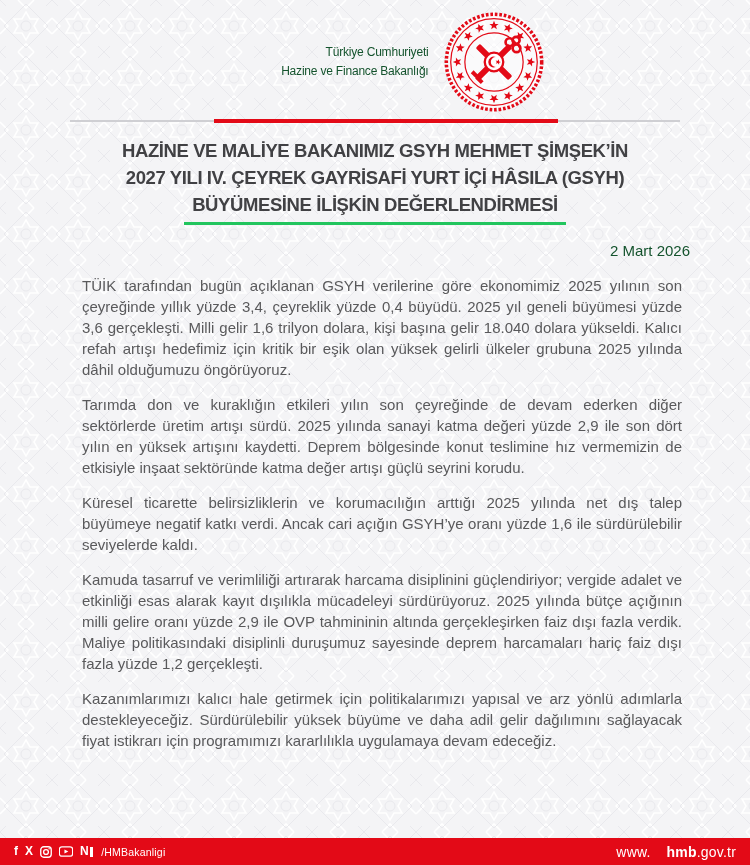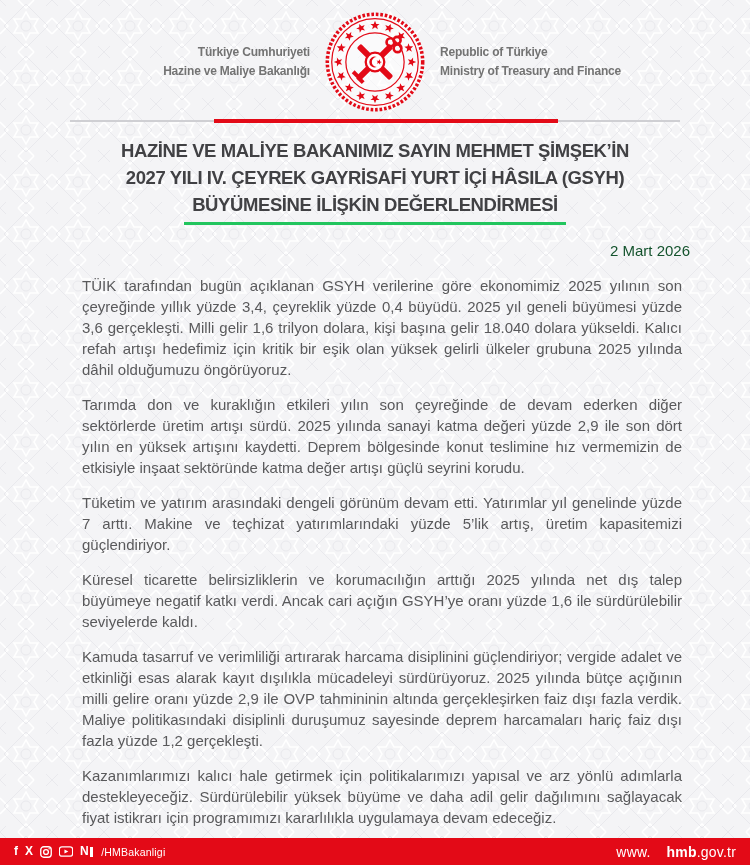--- a/index.html
+++ b/index.html
@@ -6,21 +6,21 @@
   .page{
     position:relative;width:750px;height:865px;overflow:hidden;
     font-family:"Liberation Sans",sans-serif;
     -webkit-font-smoothing:antialiased;
   }
   .bg-pattern{position:absolute;inset:0;z-index:0;}
   .content{position:absolute;inset:0;z-index:1;display:flex;flex-direction:column;}
 
   
   .header{height:120px;display:flex;align-items:center;justify-content:center;gap:12px;padding-top:4px;box-sizing:border-box;}
-  .org-block{font-size:12px;line-height:19px;color:#737373;font-weight:700;letter-spacing:-0.2px;}
+  .org-block{font-size:12px;line-height:19px;color:#14532d;font-weight:400;letter-spacing:-0.2px;}
   .org-left{text-align:right;width:225px;}
   .org-right{text-align:left;width:225px;}
   .emblem{flex:0 0 auto;}
 
   
   .divider{position:relative;height:2px;margin:0 70px;background:#cfcfd3;}
   .divider .red-seg{position:absolute;left:144px;top:-1px;width:344px;height:4px;background:#E30A17;}
 
   
   .title{margin-top:15px;text-align:center;font-weight:700;color:#414144;
@@ -67,21 +67,21 @@
       </pattern>
     </defs>
     <rect width="750" height="865" fill="url(#geo)"></rect>
   </svg>
 
   <div class="content">
 
     <div class="header">
       <div class="org-block org-left">
         <div>Türkiye Cumhuriyeti</div>
-        <div>Hazine ve Maliye Bakanlığı</div>
+        <div>Hazine ve Finance Bakanlığı</div>
       </div>
 
       <svg class="emblem" viewBox="-60 -60 120 120" width="106" height="106" aria-hidden="true">
         <defs>
           <path id="st" d="M0,-5.2 L1.5,-1.6 5.2,-1.6 2.3,0.7 3.2,4.3 0,2.1 -3.2,4.3 -2.3,0.7 -5.2,-1.6 -1.5,-1.6 Z"></path>
         </defs>
         <circle r="54" fill="#ffffff" fill-opacity="0.55" stroke="#E30A17" stroke-width="4" stroke-dasharray="3 2.1"></circle>
         <circle r="49" fill="none" stroke="#E30A17" stroke-width="1.4"></circle>
         <g fill="#E30A17">
           <use href="#st" transform="rotate(0) translate(0,-41.5)"></use>
@@ -111,42 +111,37 @@
           <rect x="-26" y="12" width="9" height="4.5" transform="rotate(45 -21.5 14.2)"></rect>
           <rect x="-21" y="18" width="9" height="4.5" transform="rotate(45 -16.5 20.2)"></rect>
         </g>
         <circle r="10.5" fill="#ffffff" stroke="#E30A17" stroke-width="2.6"></circle>
         <g fill="#E30A17">
           <path d="M2.0,-5.6 A6.1,6.1 0 1 0 2.0,5.6 A5,5 0 1 1 2.0,-5.6 Z"></path>
           <use href="#st" transform="translate(4.6,0) scale(0.6) rotate(15)"></use>
         </g>
       </svg>
 
-      <div class="org-block org-right">
-        <div>Republic of Türkiye</div>
-        <div>Ministry of Treasury and Finance</div>
-      </div>
     </div>
 
     <div class="divider">
       <div class="red-seg"></div>
     </div>
 
     <div class="title">
-      <div>HAZİNE VE MALİYE BAKANIMIZ SAYIN MEHMET ŞİMŞEK’İN</div>
+      <div>HAZİNE VE MALİYE BAKANIMIZ GSYH MEHMET ŞİMŞEK’İN</div>
       <div>2027 YILI IV. ÇEYREK GAYRİSAFİ YURT İÇİ HÂSILA (GSYH)</div>
       <div><span class="underlined">BÜYÜMESİNE İLİŞKİN DEĞERLENDİRMESİ</span></div>
     </div>
 
     <div class="date">2 Mart 2026</div>
 
     <div class="body-text">
       <p>TÜİK tarafından bugün açıklanan GSYH verilerine göre ekonomimiz 2025 yılının son çeyreğinde yıllık yüzde 3,4, çeyreklik yüzde 0,4 büyüdü. 2025 yıl geneli büyümesi yüzde 3,6 gerçekleşti. Milli gelir 1,6 trilyon dolara, kişi başına gelir 18.040 dolara yükseldi. Kalıcı refah artışı hedefimiz için kritik bir eşik olan yüksek gelirli ülkeler grubuna 2025 yılında dâhil olduğumuzu öngörüyoruz.</p>
       <p>Tarımda don ve kuraklığın etkileri yılın son çeyreğinde de devam ederken diğer sektörlerde üretim artışı sürdü. 2025 yılında sanayi katma değeri yüzde 2,9 ile son dört yılın en yüksek artışını kaydetti. Deprem bölgesinde konut teslimine hız vermemizin de etkisiyle inşaat sektöründe katma değer artışı güçlü seyrini korudu.</p>
-      <p>Tüketim ve yatırım arasındaki dengeli görünüm devam etti. Yatırımlar yıl genelinde yüzde 7 arttı. Makine ve teçhizat yatırımlarındaki yüzde 5’lik artış, üretim kapasitemizi güçlendiriyor.</p>
       <p>Küresel ticarette belirsizliklerin ve korumacılığın arttığı 2025 yılında net dış talep büyümeye negatif katkı verdi. Ancak cari açığın GSYH’ye oranı yüzde 1,6 ile sürdürülebilir seviyelerde kaldı.</p>
       <p>Kamuda tasarruf ve verimliliği artırarak harcama disiplinini güçlendiriyor; vergide adalet ve etkinliği esas alarak kayıt dışılıkla mücadeleyi sürdürüyoruz. 2025 yılında bütçe açığının milli gelire oranı yüzde 2,9 ile OVP tahmininin altında gerçekleşirken faiz dışı fazla verdik. Maliye politikasındaki disiplinli duruşumuz sayesinde deprem harcamaları hariç faiz dışı fazla yüzde 1,2 gerçekleşti.</p>
       <p>Kazanımlarımızı kalıcı hale getirmek için politikalarımızı yapısal ve arz yönlü adımlarla destekleyeceğiz. Sürdürülebilir yüksek büyüme ve daha adil gelir dağılımını sağlayacak fiyat istikrarı için programımızı kararlılıkla uygulamaya devam edeceğiz.</p>
 
     </div>
 
     <div class="footer">
       <div class="socials">
         <span class="soc-ico">f</span>
         <span class="soc-ico">X</span>

